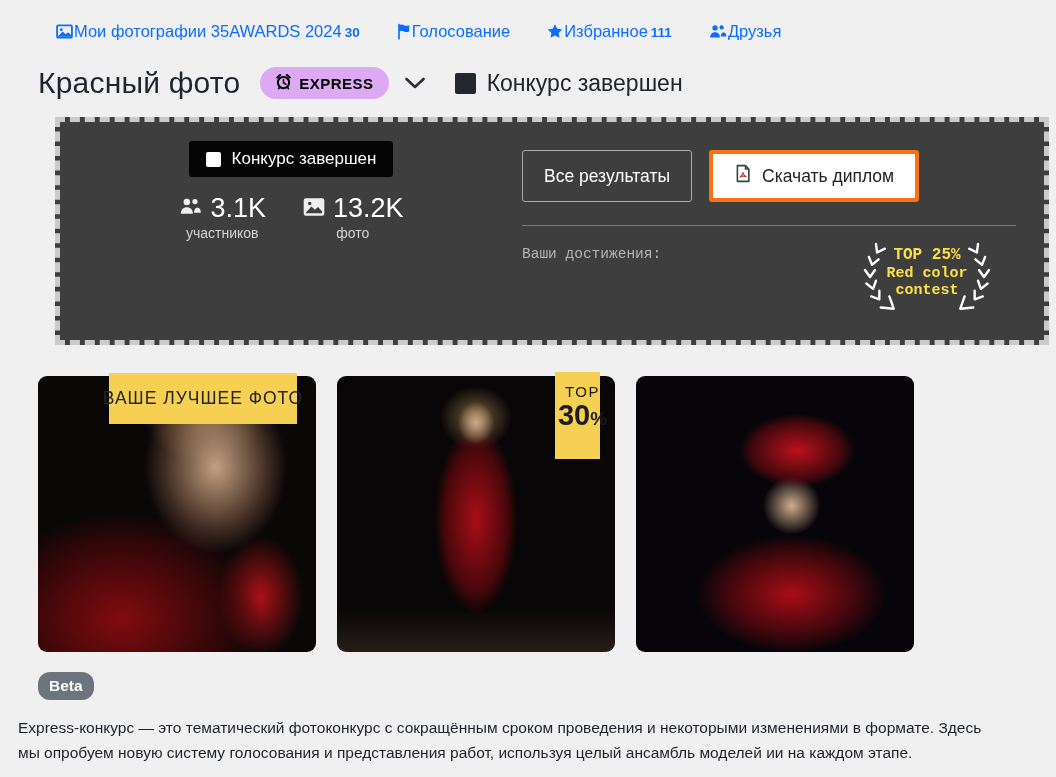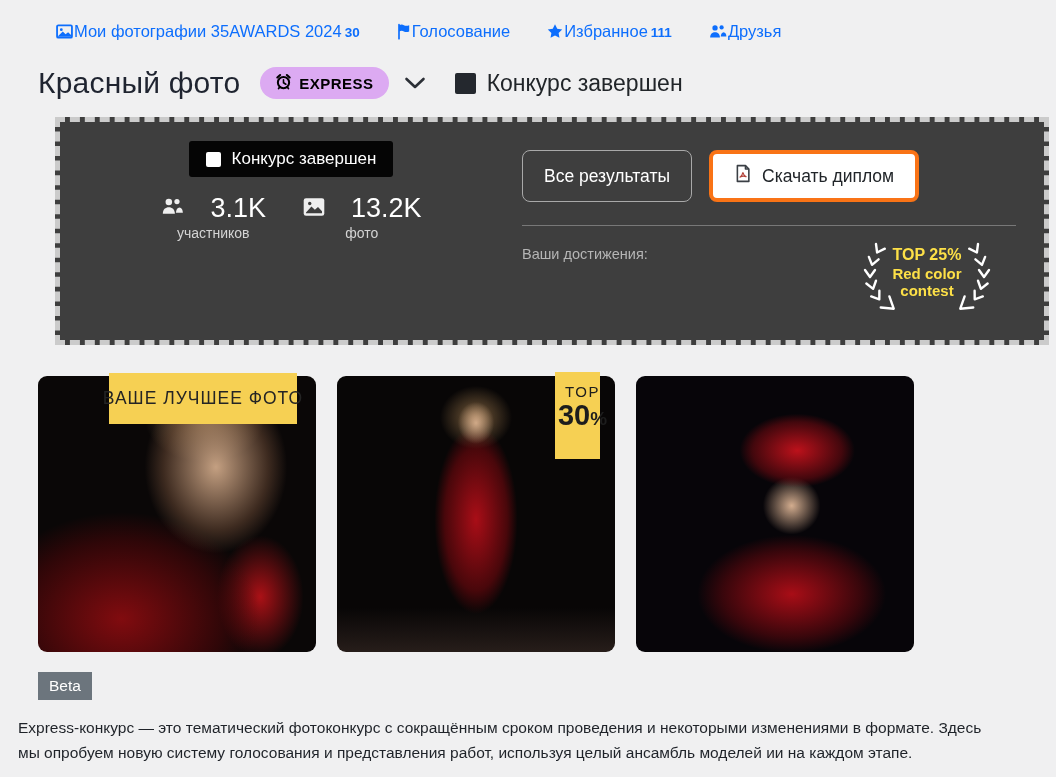--- a/index.html
+++ b/index.html
@@ -25,32 +25,32 @@
 
   
   .banner { margin:17px 0 0 55px; width:994px; height:228px; background:#3e3e3e;
     border:5px dashed #cbcbcb; display:flex; }
   .banner-left { width:462px; display:flex; flex-direction:column; align-items:center; padding-top:19px; }
   .finished-badge { display:flex; align-items:center; gap:11px; background:#050505; color:#fff;
     font-size:17px; padding:8px 17px; border-radius:3px; }
   .finished-badge .wsq { width:15px; height:15px; background:#fff; border-radius:2px; }
   .stats { display:flex; gap:36px; margin-top:16px; }
   .stat { display:flex; flex-direction:column; align-items:center; }
-  .stat-top { display:flex; align-items:center; gap:25px; }
+  .stat-top { display:flex; align-items:center; gap:7px; }
   .stat-value { font-size:27px; color:#fff; }
   .stat-label { font-size:14px; color:#d4d4d4; margin-top:1px; }
 
   .banner-right { flex:1; display:flex; flex-direction:column; padding-right:28px; }
   .btn-row { display:flex; gap:17px; margin-top:28px; }
-  .btn { font-size:17.5px; border-radius:8px; padding:10px 21px; display:flex;
+  .btn { font-size:17.5px; border-radius:3px; padding:10px 21px; display:flex;
     align-items:center; gap:10px; cursor:pointer; font-family:inherit; }
   .btn-outline { background:transparent; border:1px solid #a9a9a9; color:#fff; }
   .btn-white { background:#fff; border:4px solid #f97316; color:#212529; }
   .banner-divider { border:none; border-top:1px solid #787878; margin-top:23px; width:100%; }
-  .achieve-row { display:flex; justify-content:space-between; margin-top:13px; }
+  .achieve-row { display:flex; justify-content:space-between; margin-top:13px;font-family:Liberation Mono, monospace; }
   .achieve-label { font-size:14.5px; color:#b5b5b5; padding-top:7px; }
   .award { position:relative; width:134px; height:76px; margin-right:22px; flex:none; }
   .award svg { position:absolute; left:0; top:0; }
   .award-text { position:absolute; left:0; right:0; top:7px; text-align:center;
     color:#fde047; font-weight:700; line-height:1.16; }
   .award-text .l1 { font-size:16px; }
   .award-text .l2, .award-text .l3 { font-size:15px; }
 
   
   .photos { display:flex; gap:21px; margin:31px 0 0 38px; }
@@ -77,21 +77,21 @@
     font-size:17.5px; color:#242424; letter-spacing:1px; white-space:nowrap; }
   .top-overlay { position:absolute; top:-4px; right:15px; width:45px; height:87px;
     background:#f6d053; display:flex; flex-direction:column; align-items:center;
     padding-top:11px; color:#1d1d1d;padding-left:10px; }
   .top-overlay .t1 { font-size:15px; letter-spacing:1.5px; }
   .top-overlay .t2 { font-size:29px; font-weight:800; line-height:1.05; }
   .top-overlay .pct { font-size:19px; font-weight:700; }
 
   
   .beta-badge { display:inline-block; margin:20px 0 0 38px; background:#6c757d; color:#fff;
-    font-weight:400; font-size:15.5px; padding:5px 11px; border-radius:0; }
+    font-weight:700; font-size:15.5px; padding:5px 11px; border-radius:12px; }
   .description { margin:15px 38px 0 18px; width:986px; font-size:15.5px;
     line-height:1.62; color:#1f2329; }
 </style>
 </head>
 <body>
 
 
 
 
 <div class="nav">

